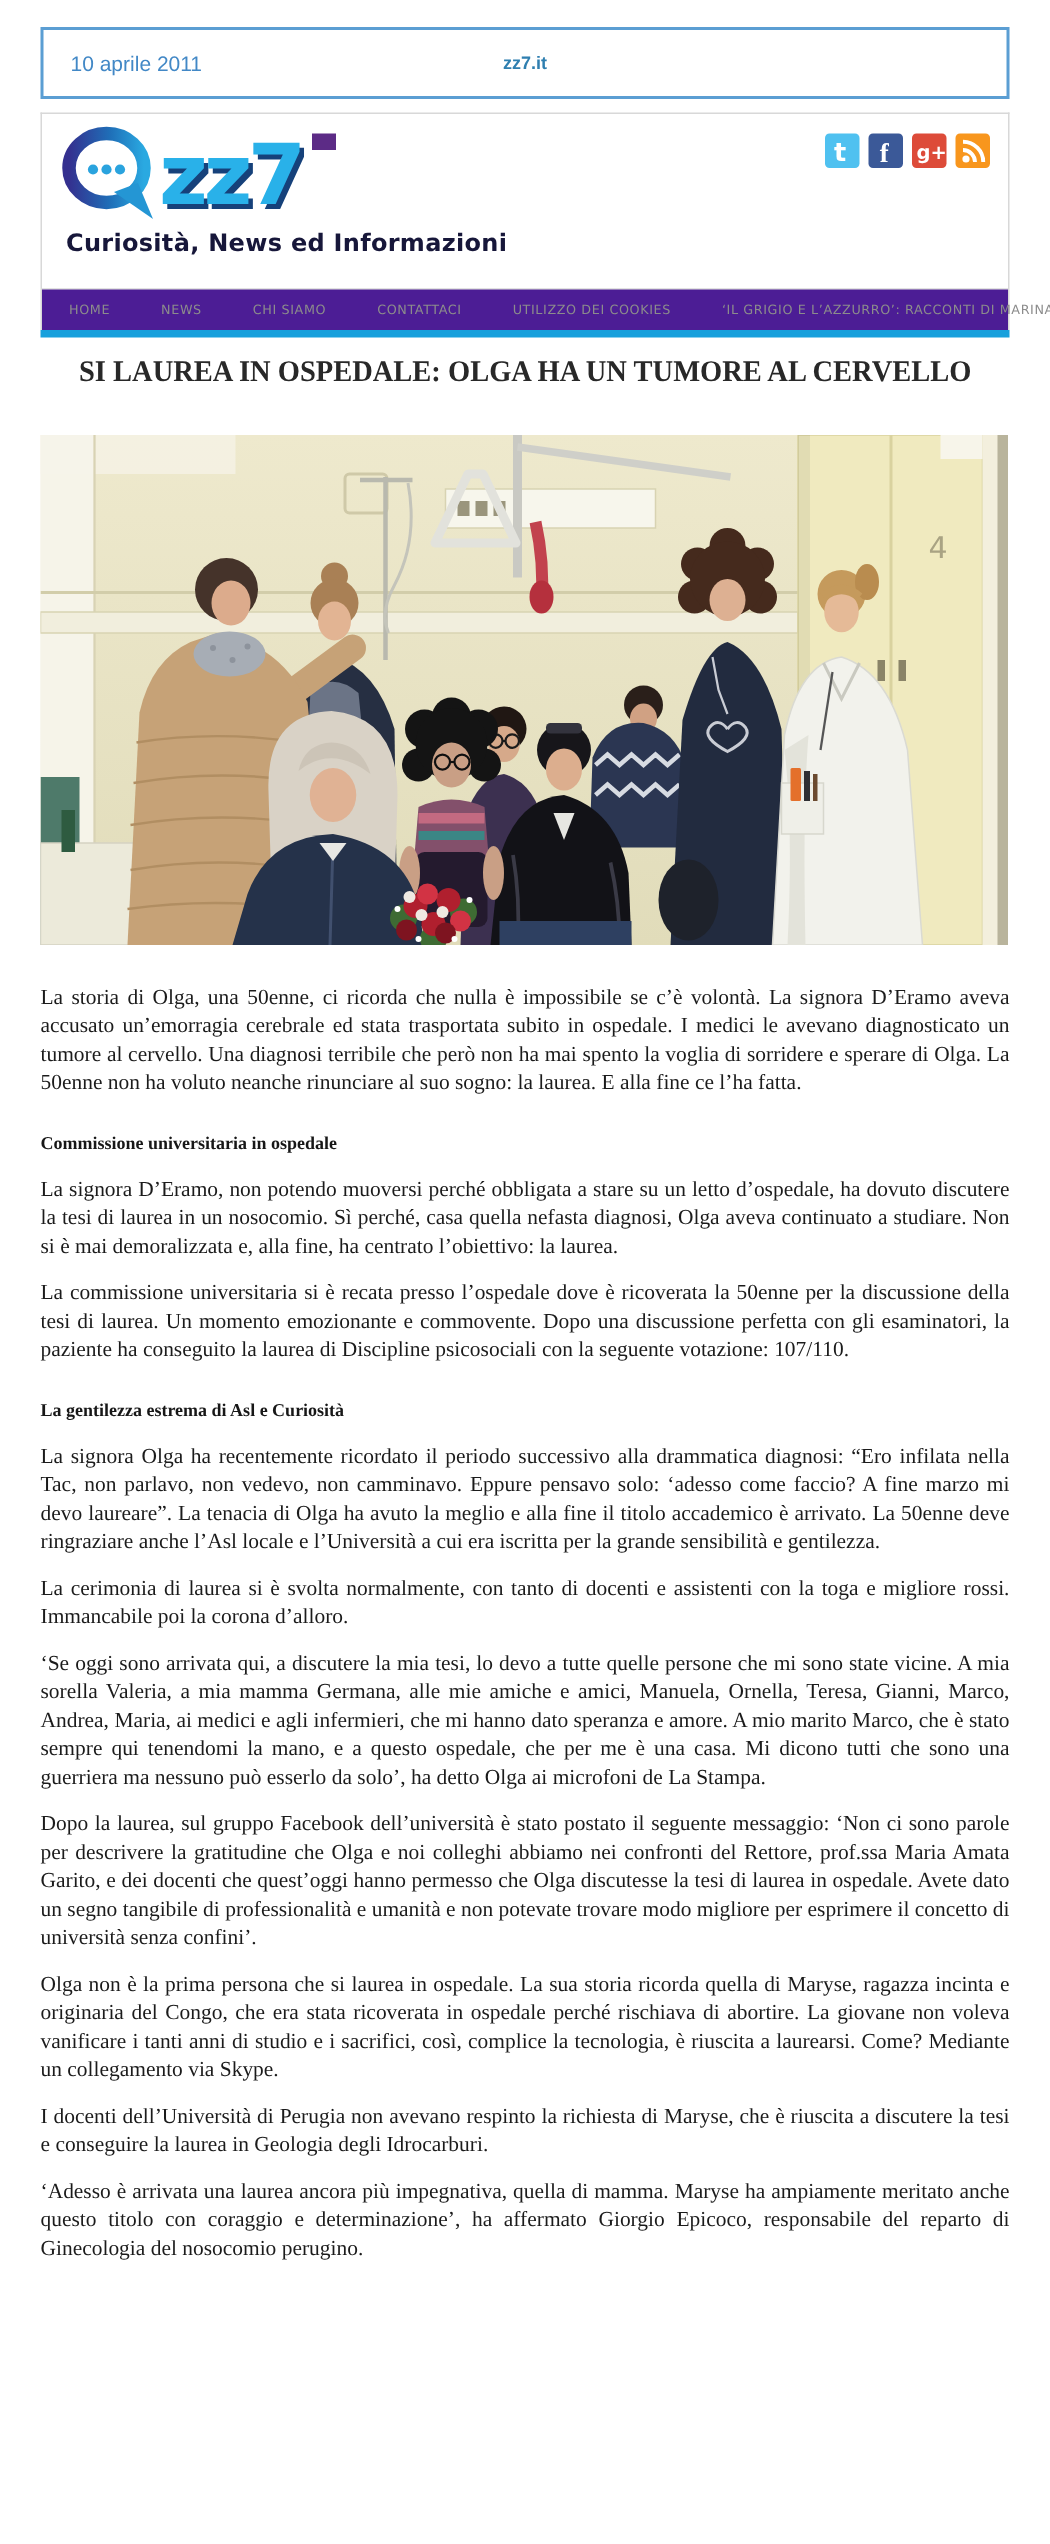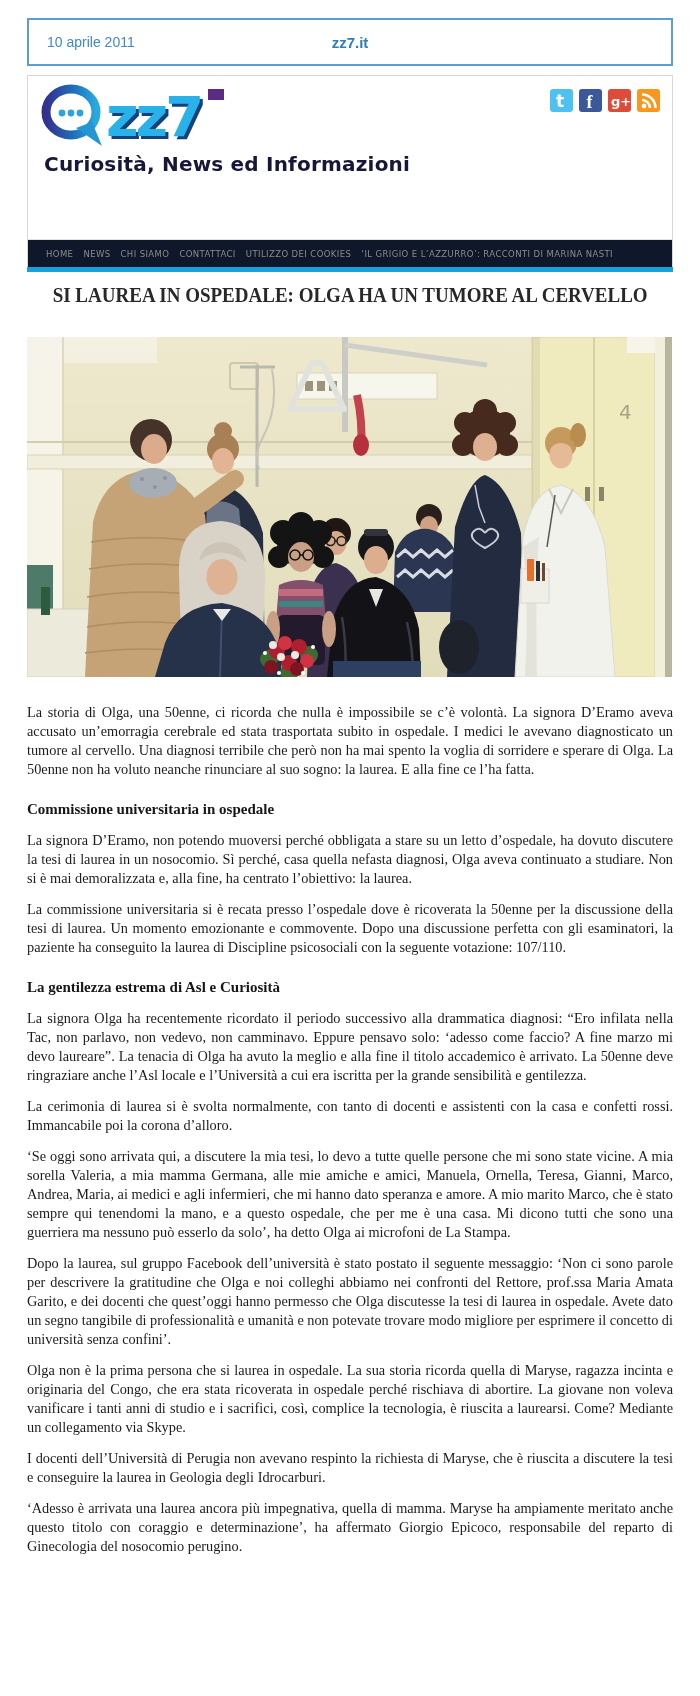--- a/index.html
+++ b/index.html
@@ -1,41 +1,41 @@
 <!DOCTYPE html>
 <html><head>
 <meta charset="utf-8">
 <style>
   html,body{margin:0;padding:0;background:#fff;}
   body{width:700px;height:1696px;overflow:hidden;position:relative;font-family:"Liberation Sans",sans-serif;}
 
   
   .topbar{margin:18px 27px 0;height:44px;border:2px solid #5b9ed3;position:relative;display:flex;align-items:center;background:#fff;}
   .topbar-date{margin-left:18px;color:#4288c6;font-size:14px;}
-  .topbar-site{position:absolute;left:50%;transform:translateX(-50%);font-weight:bold;color:#2f7fb0;font-size:15px;}
+  .topbar-site{position:absolute;left:50%;transform:translateX(-50%);font-weight:bold;color:#2f7fb0;font-size:12px;}
 
   
   .headerbox{margin:9px 27px 0;border:1px solid #d8d8d8;border-bottom:none;background:#fff;}
   .logorow{position:relative;height:116px;}
   .logo-svg{position:absolute;left:12px;top:8px;}
-  .tagline{position:absolute;left:16px;top:76px;font-weight:bold;font-size:20px;color:#17173a;letter-spacing:.2px;font-family:"DejaVu Sans",sans-serif;}
+  .tagline{position:absolute;left:16px;top:76px;font-weight:bold;font-size:16px;color:#17173a;letter-spacing:.2px;font-family:"DejaVu Sans",sans-serif;}
   .socials{position:absolute;right:12px;top:13px;display:flex;gap:6px;}
   .social{width:23px;height:23px;border-radius:3px;display:flex;align-items:center;justify-content:center;cursor:pointer;}
 
-  .navbar{height:27px;background:#0f172a;border-top:1px solid #e2e2e2;display:flex;align-items:center;padding-left:18px;gap:10px;margin-top:47px;}
+  .navbar{height:27px;background:#4c1d95;border-top:1px solid #e2e2e2;display:flex;align-items:center;padding-left:18px;gap:34px;}
   .nav-item{font-size:8.5px;color:#8c8c8c;letter-spacing:.4px;font-family:"DejaVu Sans",sans-serif;cursor:pointer;white-space:nowrap;text-transform:uppercase;}
   .bluebar{margin:0 27px;height:5px;background:#18a0dc;}
 
   
   .title{margin:12px 27px 0;text-align:center;font-family:"Liberation Serif",serif;font-weight:bold;font-size:20px;color:#282828;white-space:nowrap;}
   .title-inner{display:inline-block;transform:scaleX(.95);transform-origin:center;}
   .photo{margin:30px 27px 0;width:645px;height:340px;line-height:0;}
   .article{margin:26px 27px 0;font-family:"Liberation Serif",serif;font-size:14.3px;line-height:19px;color:#1b1b1b;text-align:justify;}
   .article p{margin:3px 0 12px;}
-  .article h3{margin:21px 0 12px;font-size:15px;font-weight:bold;text-align:left;font-family:"Liberation Serif",serif;color:#171717;}
+  .article h3{margin:21px 0 12px;font-size:12px;font-weight:bold;text-align:left;font-family:"Liberation Serif",serif;color:#171717;}
 </style>
 </head>
 <body>
 
 <div class="topbar" style="border-color: rgb(91, 158, 211);">
   <span class="topbar-date">10 aprile 2011</span>
   <span class="topbar-site">zz7.it</span>
 </div>
 
 <div class="headerbox">
@@ -251,19 +251,19 @@
 </svg>
 </div>
 
 <div class="article">
     <p>La storia di Olga, una 50enne, ci ricorda che nulla è impossibile se c’è volontà. La signora D’Eramo aveva accusato un’emorragia cerebrale ed stata trasportata subito in ospedale. I medici le avevano diagnosticato un tumore al cervello. Una diagnosi terribile che però non ha mai spento la voglia di sorridere e sperare di Olga. La 50enne non ha voluto neanche rinunciare al suo sogno: la laurea. E alla fine ce l’ha fatta.</p>
     <h3>Commissione universitaria in ospedale</h3>
     <p>La signora D’Eramo, non potendo muoversi perché obbligata a stare su un letto d’ospedale, ha dovuto discutere la tesi di laurea in un nosocomio. Sì perché, casa quella nefasta diagnosi, Olga aveva continuato a studiare. Non si è mai demoralizzata e, alla fine, ha centrato l’obiettivo: la laurea.</p>
     <p>La commissione universitaria si è recata presso l’ospedale dove è ricoverata la 50enne per la discussione della tesi di laurea. Un momento emozionante e commovente. Dopo una discussione perfetta con gli esaminatori, la paziente ha conseguito la laurea di Discipline psicosociali con la seguente votazione: 107/110.</p>
     <h3>La gentilezza estrema di Asl e Curiosità</h3>
     <p>La signora Olga ha recentemente ricordato il periodo successivo alla drammatica diagnosi: “Ero infilata nella Tac, non parlavo, non vedevo, non camminavo. Eppure pensavo solo: ‘adesso come faccio? A fine marzo mi devo laureare”. La tenacia di Olga ha avuto la meglio e alla fine il titolo accademico è arrivato. La 50enne deve ringraziare anche l’Asl locale e l’Università a cui era iscritta per la grande sensibilità e gentilezza.</p>
-    <p>La cerimonia di laurea si è svolta normalmente, con tanto di docenti e assistenti con la casa e confetti rossi. Immancabile poi la corona d’alloro.</p>
+    <p>La cerimonia di laurea si è svolta normalmente, con tanto di docenti e assistenti con la toga e migliore rossi. Immancabile poi la corona d’alloro.</p>
     <p>‘Se oggi sono arrivata qui, a discutere la mia tesi, lo devo a tutte quelle persone che mi sono state vicine. A mia sorella Valeria, a mia mamma Germana, alle mie amiche e amici, Manuela, Ornella, Teresa, Gianni, Marco, Andrea, Maria, ai medici e agli infermieri, che mi hanno dato speranza e amore. A mio marito Marco, che è stato sempre qui tenendomi la mano, e a questo ospedale, che per me è una casa. Mi dicono tutti che sono una guerriera ma nessuno può esserlo da solo’, ha detto Olga ai microfoni de La Stampa.</p>
     <p>Dopo la laurea, sul gruppo Facebook dell’università è stato postato il seguente messaggio: ‘Non ci sono parole per descrivere la gratitudine che Olga e noi colleghi abbiamo nei confronti del Rettore, prof.ssa Maria Amata Garito, e dei docenti che quest’oggi hanno permesso che Olga discutesse la tesi di laurea in ospedale. Avete dato un segno tangibile di professionalità e umanità e non potevate trovare modo migliore per esprimere il concetto di università senza confini’.</p>
     <p>Olga non è la prima persona che si laurea in ospedale. La sua storia ricorda quella di Maryse, ragazza incinta e originaria del Congo, che era stata ricoverata in ospedale perché rischiava di abortire. La giovane non voleva vanificare i tanti anni di studio e i sacrifici, così, complice la tecnologia, è riuscita a laurearsi. Come? Mediante un collegamento via Skype.</p>
     <p>I docenti dell’Università di Perugia non avevano respinto la richiesta di Maryse, che è riuscita a discutere la tesi e conseguire la laurea in Geologia degli Idrocarburi.</p>
     <p>‘Adesso è arrivata una laurea ancora più impegnativa, quella di mamma. Maryse ha ampiamente meritato anche questo titolo con coraggio e determinazione’, ha affermato Giorgio Epicoco, responsabile del reparto di Ginecologia del nosocomio perugino.</p>
   </div>
 
 </body></html>

